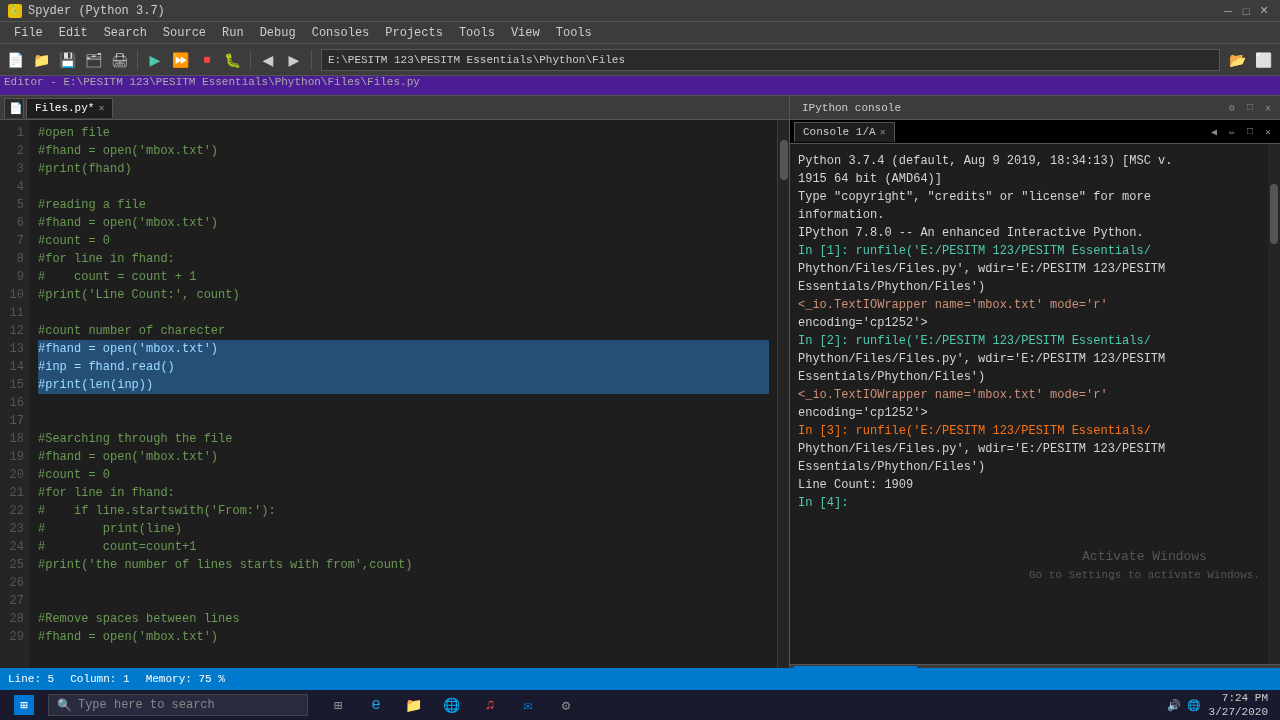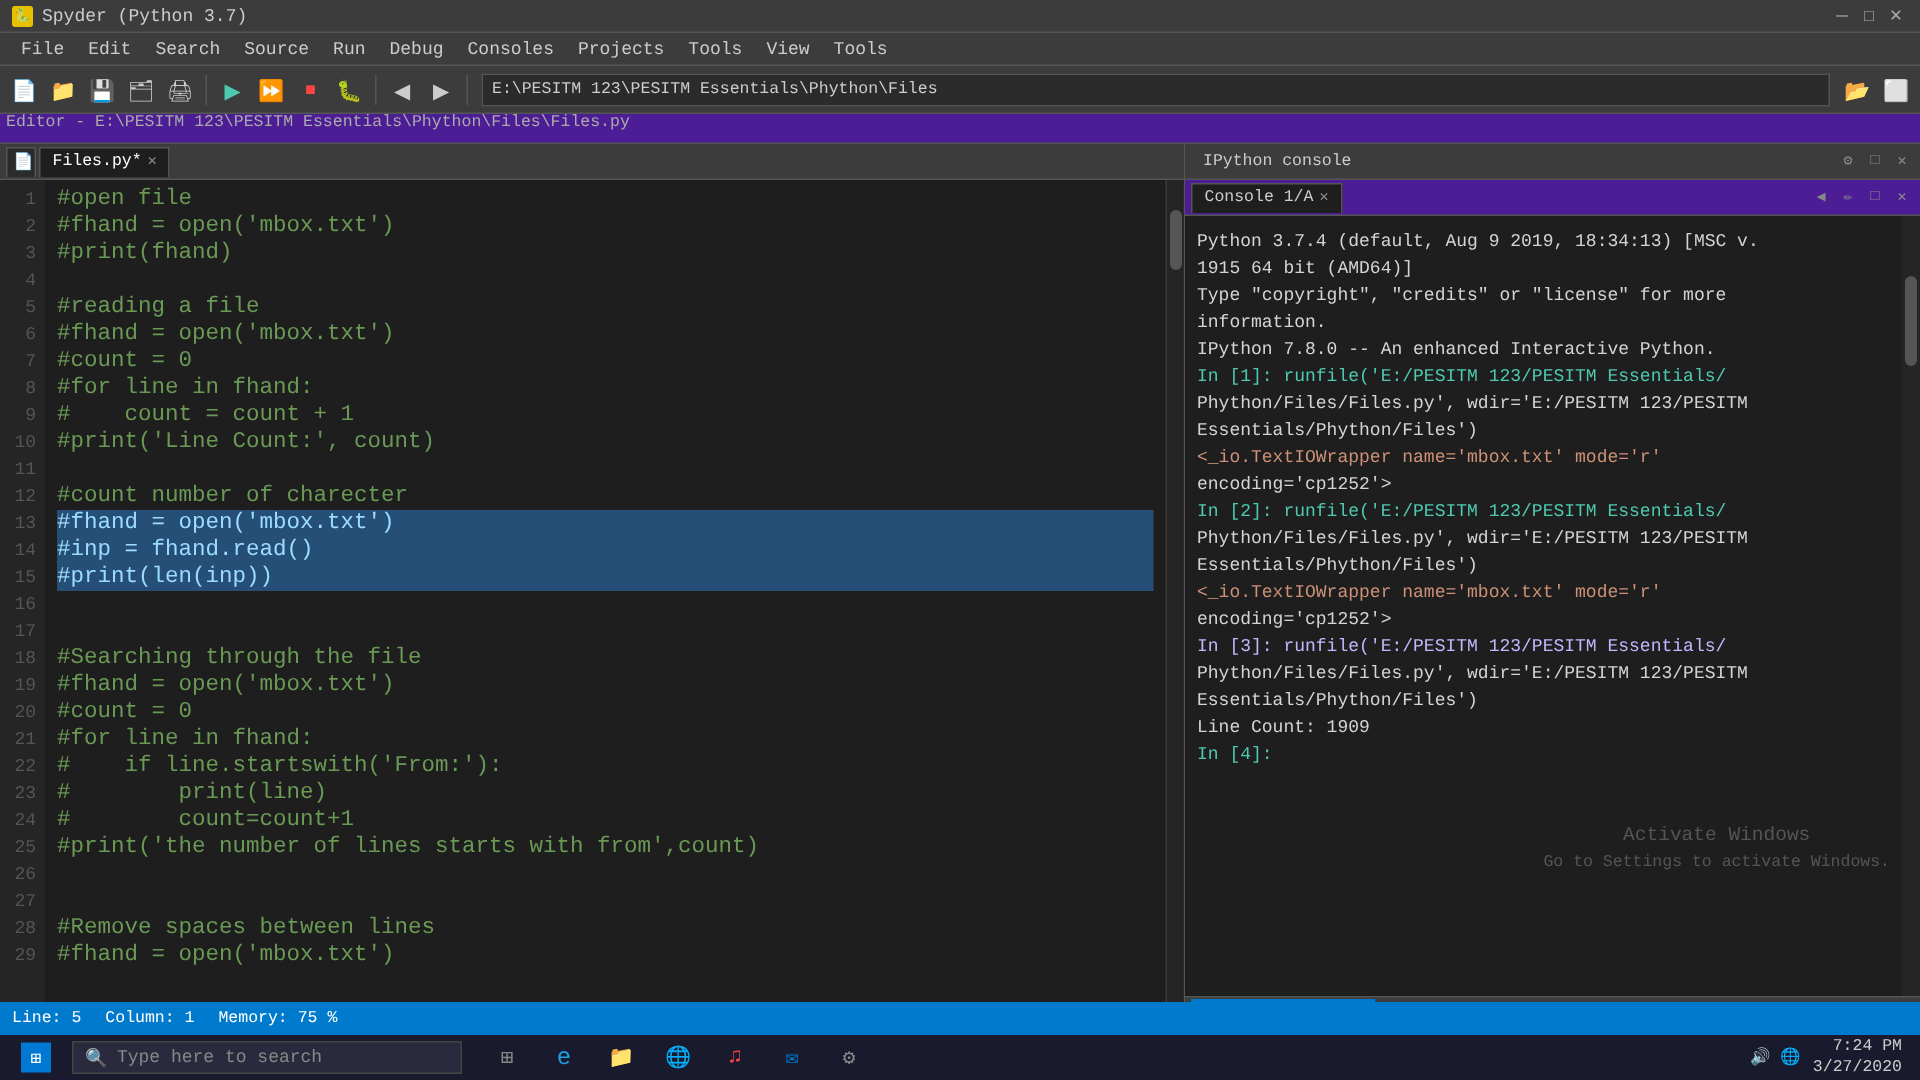--- a/index.html
+++ b/index.html
@@ -29,21 +29,21 @@
     
     #editor-pane { flex: 0 0 790px; display: flex; flex-direction: column; border-right: 1px solid #555; }
     #editor-tab-bar { background: #3c3c3c; height: 24px; display: flex; align-items: center; border-bottom: 1px solid #555; padding: 0 4px; gap: 2px; }
     .editor-tab { background: #2b2b2b; border: 1px solid #555; border-bottom: none; height: 20px; display: flex; align-items: center; padding: 0 8px; font-size: 11px; color: #ccc; cursor: pointer; gap: 4px; }
     .editor-tab.active { background: #1e1e1e; color: #fff; }
     .tab-close { font-size: 10px; color: #888; cursor: pointer; }
 
     
     #code-editor { flex: 1; display: flex; background: #1e1e1e; overflow: hidden; position: relative; }
     #line-numbers { width: 30px; background: #252525; padding: 4px 0; text-align: right; color: #555; font-size: 12px; line-height: 18px; padding-right: 6px; user-select: none; overflow: hidden; }
-    #code-area { flex: 1; padding: 4px 8px; overflow: hidden; line-height: 18px; font-size: 15px; }
+    #code-area { flex: 1; padding: 4px 8px; overflow: hidden; line-height: 18px; font-size: 12px; }
     .code-line { white-space: pre; line-height: 18px; color: #6a9955; }
     .code-line.highlighted { background: #264f78; color: #9cdcfe; }
     #scrollbar-right { width: 12px; background: #252525; border-left: 1px solid #3a3a3a; }
     #scrollbar-thumb { width: 8px; height: 40px; background: #555; margin: 2px; border-radius: 4px; margin-top: 20px; }
 
     
     #console-pane { flex: 1; display: flex; flex-direction: column; }
     #console-tab-bar { background: #3c3c3c; height: 24px; display: flex; align-items: center; border-bottom: 1px solid #555; padding: 0 4px; gap: 2px; justify-content: space-between; }
     #console-tab-left { display: flex; align-items: center; gap: 4px; }
     #console-tab-right { display: flex; gap: 2px; }
@@ -222,21 +222,21 @@
       <div id="console-tab-left">
         <span style="font-size:11px; color:#ccc; padding:0 8px;">IPython console</span>
       </div>
       <div id="console-tab-right">
         <span class="console-ctrl">⚙</span>
         <span class="console-ctrl">□</span>
         <span class="console-ctrl">✕</span>
       </div>
     </div>
 
-    <div style="background:#4c1d95; height:24px; display:flex; align-items:center; padding:0 4px; border-bottom:1px solid #555;">
+    <div style="background:#000000; height:24px; display:flex; align-items:center; padding:0 4px; border-bottom:1px solid #555;">
       <div class="console-tab active">
         <span>Console 1/A</span>
         <span class="tab-close">✕</span>
       </div>
       <div style="margin-left:auto; display:flex; gap:2px;">
         <span class="console-ctrl">◀</span>
         <span class="console-ctrl">✏</span>
         <span class="console-ctrl">□</span>
         <span class="console-ctrl">✕</span>
       </div>
@@ -256,21 +256,21 @@
           <div class="console-line">Essentials/Phython/Files')</div>
           <div class="console-line" style="color: rgb(206, 145, 120);">&lt;_io.TextIOWrapper name='mbox.txt' mode='r'</div>
           <div class="console-line">encoding='cp1252'&gt;</div>
           <div class="console-line"></div>
           <div class="console-line"><span style="color:#4ec9b0;">In [2]: runfile('E:/PESITM 123/PESITM Essentials/</span></div>
           <div class="console-line">Phython/Files/Files.py', wdir='E:/PESITM 123/PESITM</div>
           <div class="console-line">Essentials/Phython/Files')</div>
           <div class="console-line" style="color: rgb(206, 145, 120);">&lt;_io.TextIOWrapper name='mbox.txt' mode='r'</div>
           <div class="console-line">encoding='cp1252'&gt;</div>
           <div class="console-line"></div>
-          <div class="console-line"><span style="color:#c4b5fd;">In [3]: runfile('E:/PESITM 123/PESITM Essentials/</span></div>
+          <div class="console-line"><span style="color:#f97316;">In [3]: runfile('E:/PESITM 123/PESITM Essentials/</span></div>
           <div class="console-line">Phython/Files/Files.py', wdir='E:/PESITM 123/PESITM</div>
           <div class="console-line">Essentials/Phython/Files')</div>
           <div class="console-line" style="color: rgb(212, 212, 212);">Line Count: 1909</div>
           <div class="console-line"></div>
           <div class="console-line"><span style="color:#4ec9b0;">In [4]:</span></div>
         </div>
       <div style="position:absolute; bottom:80px; right:20px; color:#555; font-size:13px; text-align:center;">
         <div>Activate Windows</div>
         <div style="font-size:11px;">Go to Settings to activate Windows.</div>
       </div>

